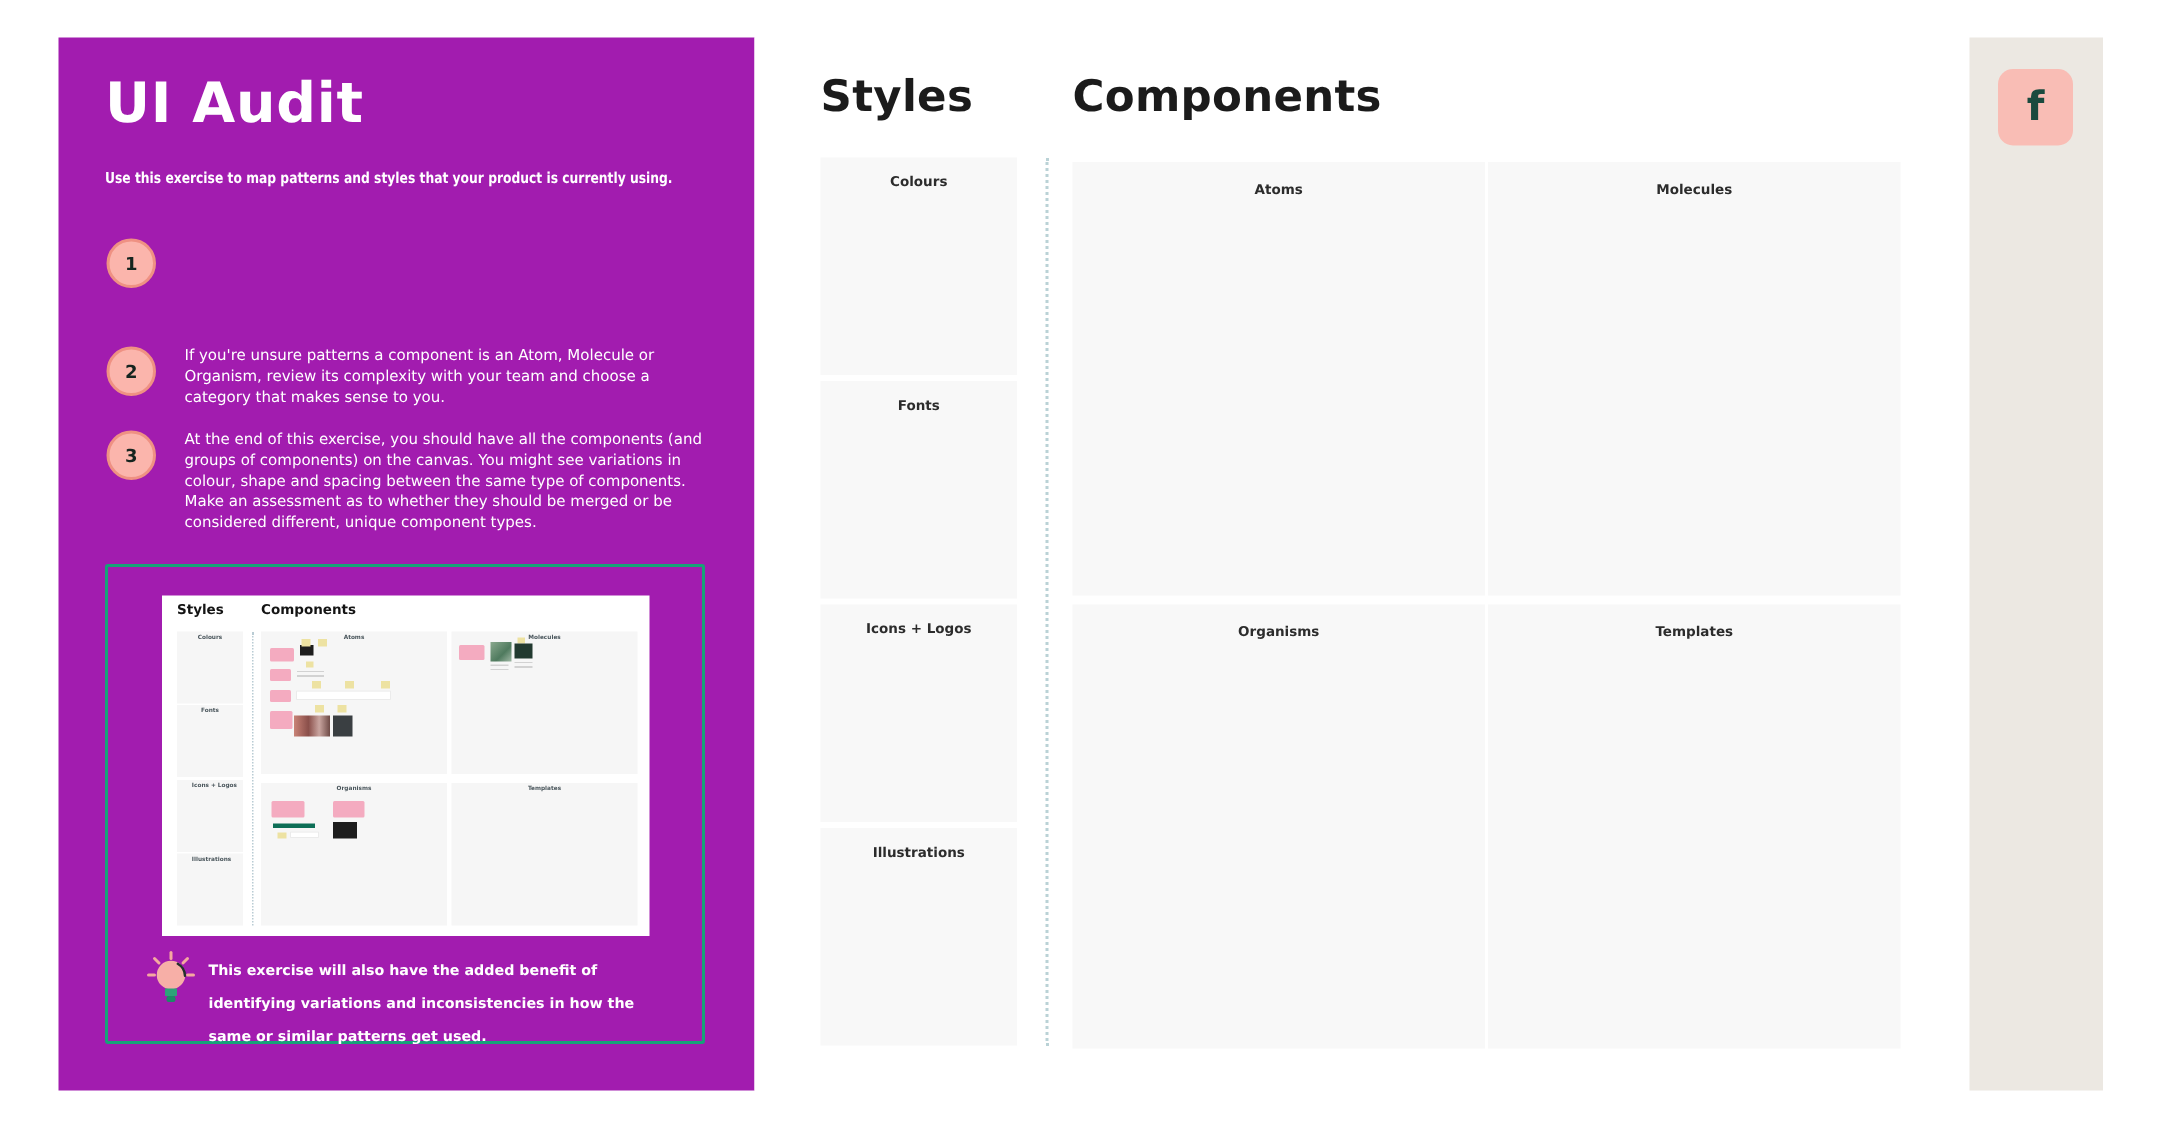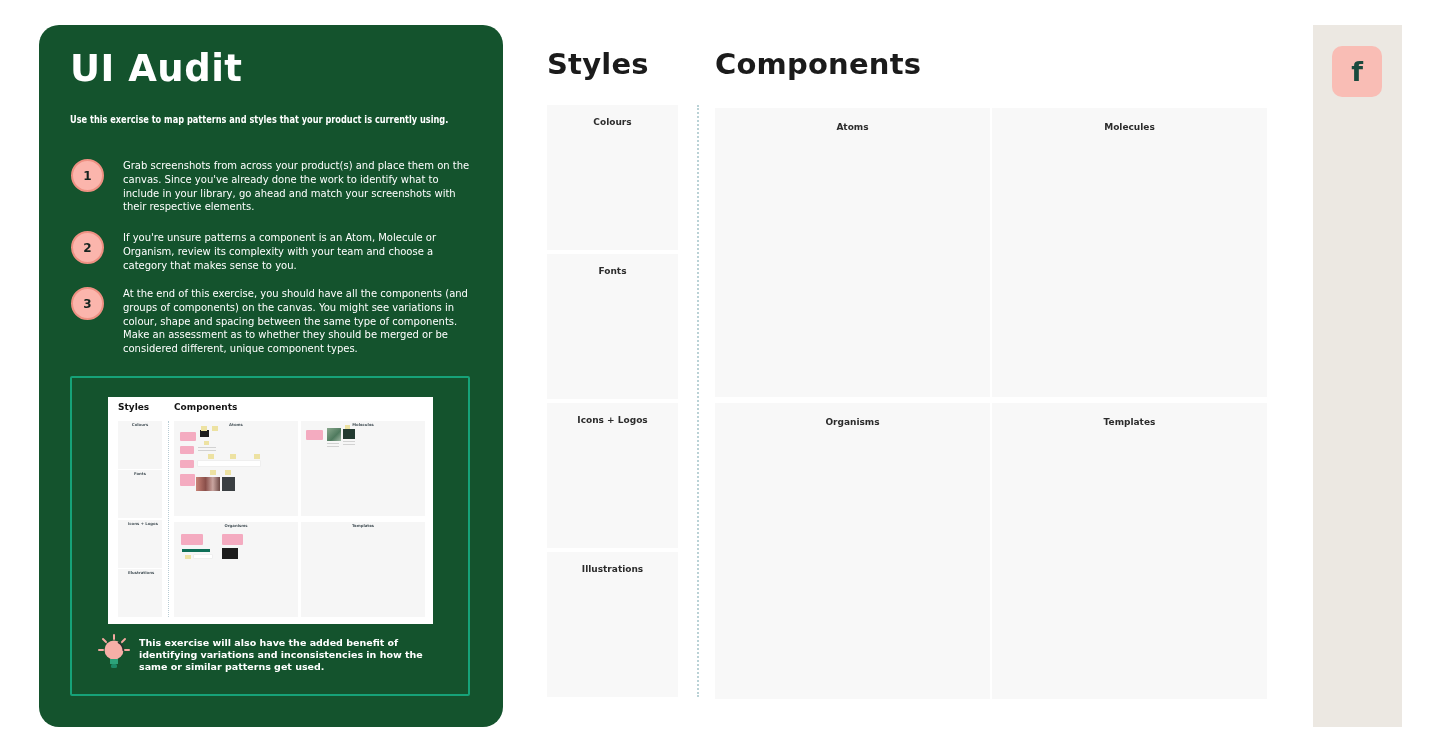--- a/index.html
+++ b/index.html
@@ -1,19 +1,19 @@
 <!DOCTYPE html>
 <html><head>
 <meta charset="utf-8">
 <style>
   * { margin:0; padding:0; box-sizing:border-box; }
   html,body { width:1440px; height:751px; background:#ffffff; font-family:"DejaVu Sans","Liberation Sans",sans-serif; position:relative; overflow:hidden; }
 
   
-  .sidebar { position:absolute; left:39px; top:25px; width:464px; height:702px; background:#14532d;border-radius:20px; }
+  .sidebar { position:absolute; left:39px; top:25px; width:464px; height:702px; background:#a21caf; }
   .sidebar-title { position:absolute; left:31px; top:22px; color:#ffffff; font-size:37px; font-weight:800; letter-spacing:.5px; }
   .sidebar-subtitle { position:absolute; left:31px; top:89px; color:#ffffff; font-size:10px; font-weight:700; white-space:nowrap; transform:scaleX(.82); transform-origin:left top; }
   .step { position:absolute; left:32px; display:flex; gap:19px; width:412px; align-items:flex-start; }
   .step-1 { top:134px; } .step-2 { top:206px; } .step-3 { top:262px; }
   .step-num { flex:0 0 33px; width:33px; height:33px; border-radius:50%; background:#FBB5AC; border:2px solid #EF9183; color:#15241f; font-weight:700; font-size:12px; display:flex; align-items:center; justify-content:center; }
   .step-text { color:#ffffff; font-size:10px; line-height:13.8px; width:352px; }
 
   
   .example { position:absolute; left:31px; top:351px; width:400px; height:320px; border:2px solid #16A278; border-radius:2px; }
   .minicanvas { position:absolute; left:36px; top:19px; width:325px; height:227px; background:#ffffff; }
@@ -28,21 +28,21 @@
   .w { background:#ffffff; box-shadow:0 0 0 .5px #e7e7e7; }
   .dark { background:#1d1d1d; }
   .teal { background:#0E6F57; }
   .photo-r { background:linear-gradient(90deg,#c98377,#8a4f4a 40%,#c9a5a0 70%,#6e4a46); }
   .photo-d { background:#3a3f42; }
   .photo-g { background:linear-gradient(135deg,#8aa98e,#4f7a5e 60%,#9fb7a4); }
   .photo-dg { background:#223a30; }
   .txt { background:repeating-linear-gradient(#c9c9c9 0 1px,transparent 1px 3px); opacity:.8; }
 
   .tip { position:absolute; left:24px; top:255px; display:flex; gap:7px; width:345px; align-items:flex-start; }
-  .tip-text { color:#ffffff; font-weight:700; font-size:9.5px; line-height:12px; width:305px; padding-top:4px; }
+  .tip-text { color:#ffffff; font-weight:700; font-size:9.5px; line-height:22px; width:305px; padding-top:4px; }
 
   
   .canvas { position:absolute; left:503px; top:25px; width:810px; height:702px; background:#ffffff; }
   .canvas-h { position:absolute; top:22px; font-size:29px; font-weight:800; color:#1b1b1b; letter-spacing:.2px; }
   .h-styles { left:44px; } .h-components { left:212px; }
   .sbox { position:absolute; left:44px; width:131px; height:145px; background:#F8F8F8; }
   .sbox-1 { top:80px; } .sbox-2 { top:229px; } .sbox-3 { top:378px; } .sbox-4 { top:527px; }
   .cbox { position:absolute; width:275px; background:#F8F8F8; }
   .cbox-atoms      { left:212px; top:83px;  height:289px; }
   .cbox-molecules  { left:489px; top:83px;  height:289px; }
@@ -59,21 +59,20 @@
 </style>
 </head>
 <body>
 
 <div class="sidebar">
   <div class="sidebar-title">UI Audit</div>
   <div class="sidebar-subtitle">Use this exercise to map patterns and styles that your product is currently using.</div>
 
   <div class="step step-1">
     <div class="step-num">1</div>
-    <div class="step-text">Grab screenshots from across your product(s) and place them on the canvas. Since you've already done the work to identify what to include in your library, go ahead and match your screenshots with their respective elements.</div>
   </div>
   <div class="step step-2">
     <div class="step-num">2</div>
     <div class="step-text">If you're unsure patterns a component is an Atom, Molecule or Organism, review its complexity with your team and choose a category that makes sense to you.</div>
   </div>
   <div class="step step-3">
     <div class="step-num">3</div>
     <div class="step-text">At the end of this exercise, you should have all the components (and groups of components) on the canvas. You might see variations in colour, shape and spacing between the same type of components. Make an assessment as to whether they should be merged or be considered different, unique component types.</div>
   </div>
 

